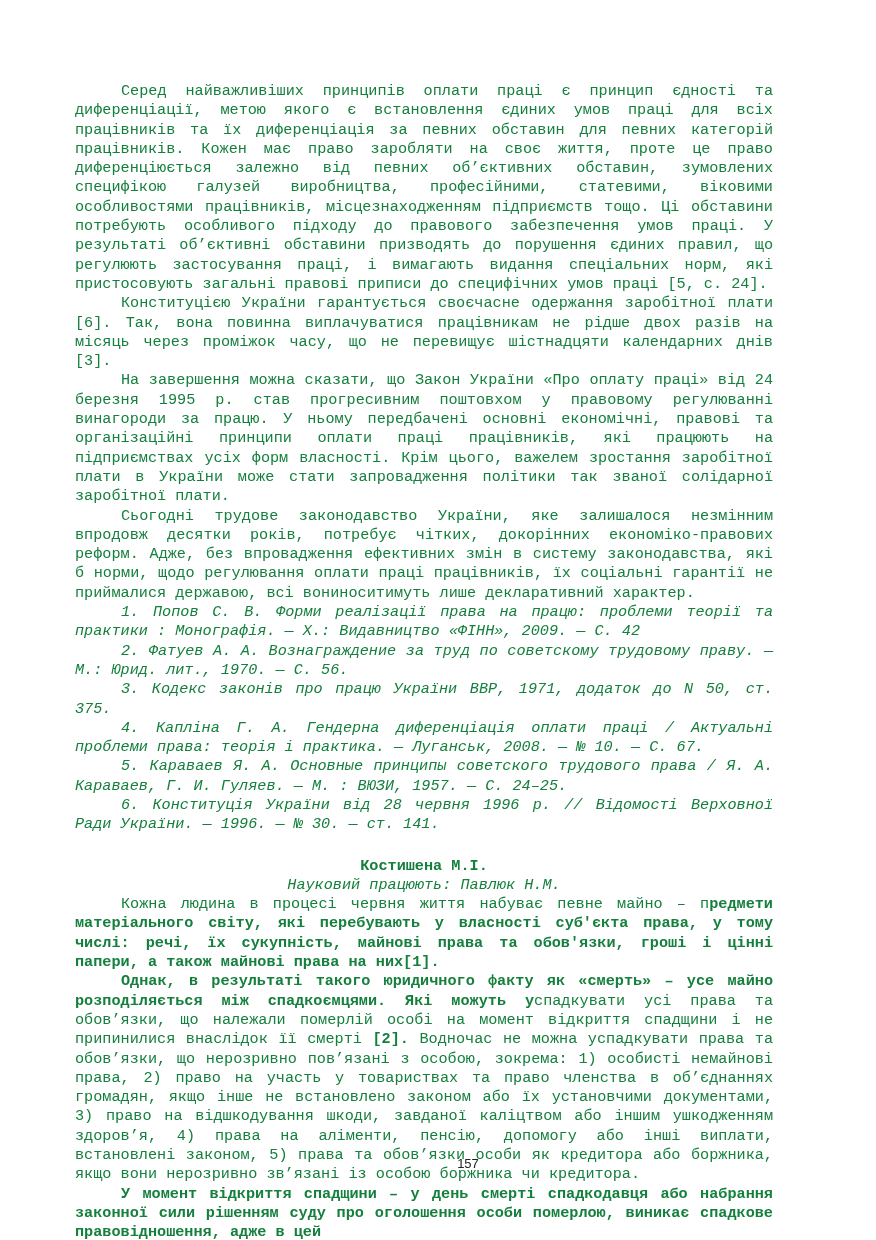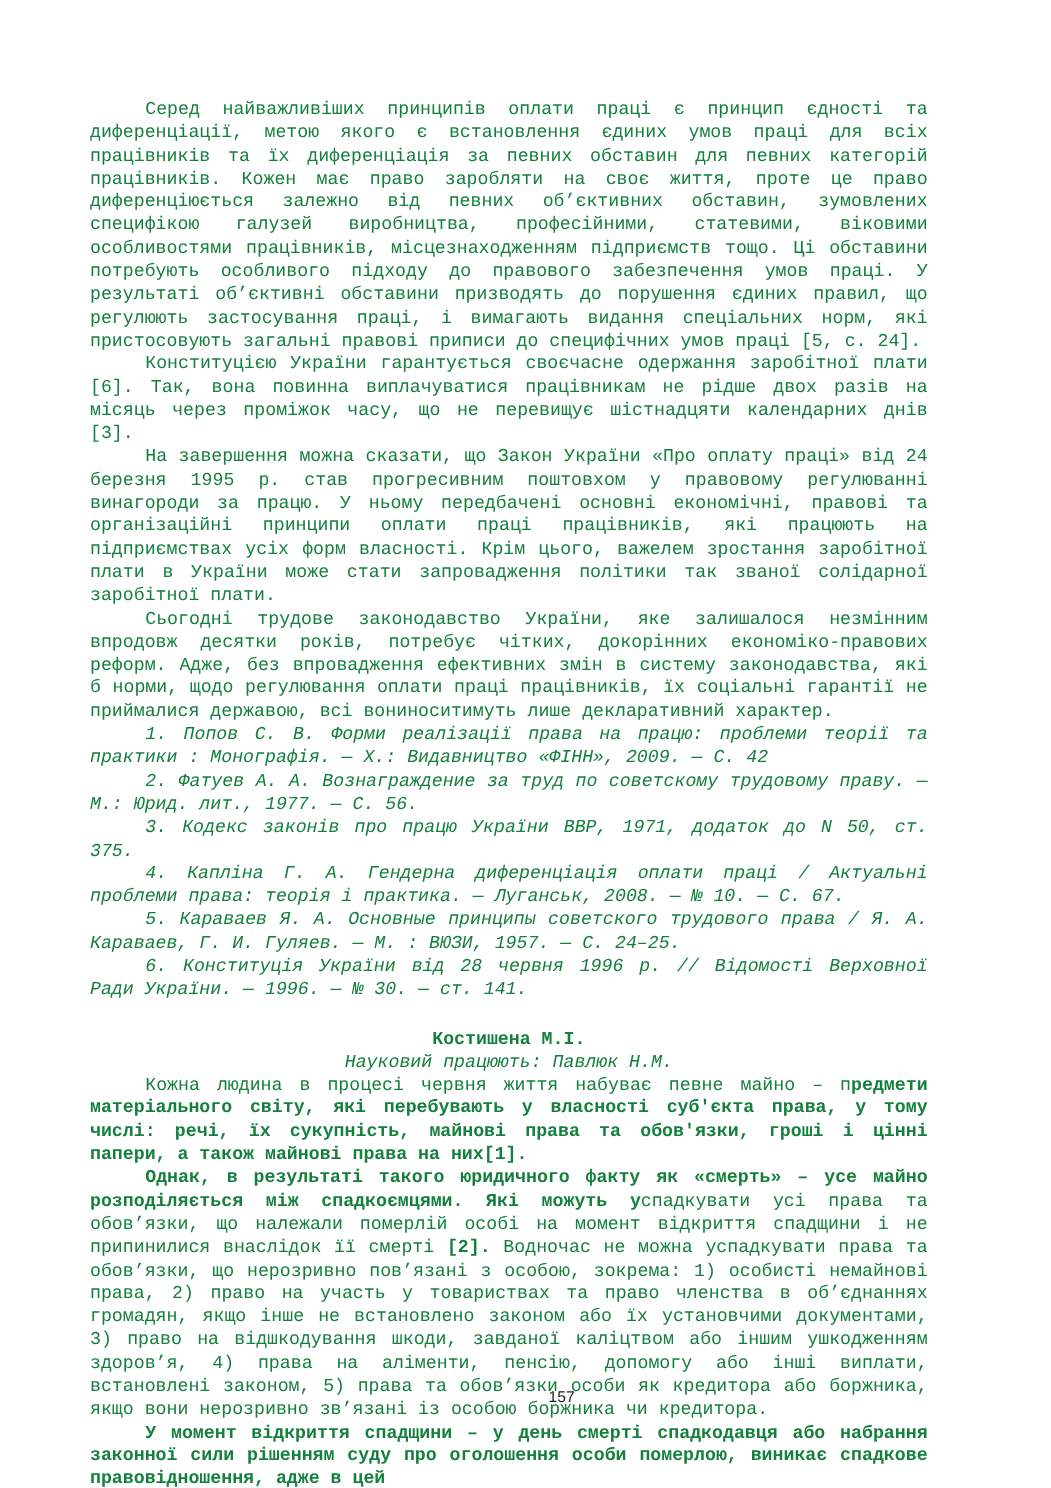--- a/index.html
+++ b/index.html
@@ -24,21 +24,21 @@
 </head>
 <body>
 
 <div class="page">
   <p>Серед найважливіших принципів оплати праці є принцип єдності та диференціації, метою якого є встановлення єдиних умов праці для всіх працівників та їх диференціація за певних обставин для певних категорій працівників. Кожен має право заробляти на своє життя, проте це право диференціюється залежно від певних об’єктивних обставин, зумовлених специфікою галузей виробництва, професійними, статевими, віковими особливостями працівників, місцезнаходженням підприємств тощо. Ці обставини потребують особливого підходу до правового забезпечення умов праці. У результаті об’єктивні обставини призводять до порушення єдиних правил, що регулюють застосування праці, і вимагають видання спеціальних норм, які пристосовують загальні правові приписи до специфічних умов праці [5, с. 24].</p>
   <p>Конституцією України гарантується своєчасне одержання заробітної плати [6]. Так, вона повинна виплачуватися працівникам не рідше двох разів на місяць через проміжок часу, що не перевищує шістнадцяти календарних днів [3].</p>
   <p>На завершення можна сказати, що Закон України «Про оплату праці» від 24 березня 1995 р. став прогресивним поштовхом у правовому регулюванні винагороди за працю. У ньому передбачені основні економічні, правові та організаційні принципи оплати праці працівників, які працюють на підприємствах усіх форм власності. Крім цього, важелем зростання заробітної плати в України може стати запровадження політики так званої солідарної заробітної плати.</p>
   <p>Сьогодні трудове законодавство України, яке залишалося незмінним впродовж десятки років, потребує чітких, докорінних економіко-правових реформ. Адже, без впровадження ефективних змін в систему законодавства, які б норми, щодо регулювання оплати праці працівників, їх соціальні гарантії не приймалися державою, всі вониноситимуть лише декларативний характер.</p>
 
   <p class="ref">1.  Попов С. В. Форми реалізації права на працю: проблеми теорії та практики : Монографія. — Х.: Видавництво «ФІНН», 2009. — С. 42</p>
-  <p class="ref">2.  Фатуев А. А. Вознаграждение за труд по советскому трудовому праву. — М.: Юрид. лит., 1977. — С. 56.</p>
+  <p class="ref">2.  Фатуев А. А. Вознаграждение за труд по советскому трудовому праву. — М.: Юрид. лит., 1970. — С. 56.</p>
   <p class="ref">3.  Кодекс законів про працю України ВВР, 1971, додаток до N 50, ст. 375.</p>
   <p class="ref">4.  Капліна Г. А. Гендерна диференціація оплати праці / Актуальні проблеми права: теорія і практика. — Луганськ, 2008. — № 10. — С. 67.</p>
   <p class="ref">5.  Караваев Я. А. Основные принципы советского трудового права / Я. А. Караваев, Г. И. Гуляев. — М. : ВЮЗИ, 1957. — С. 24–25.</p>
   <p class="ref">6.  Конституція України від 28 червня 1996 р. // Відомості Верховної Ради України. — 1996. — № 30. — ст. 141.</p>
 
   <p class="author-block">
     <span class="author-name">Костишена М.І.</span>
     <span class="supervisor">Науковий працюють: Павлюк Н.М.</span>
   </p>
 

